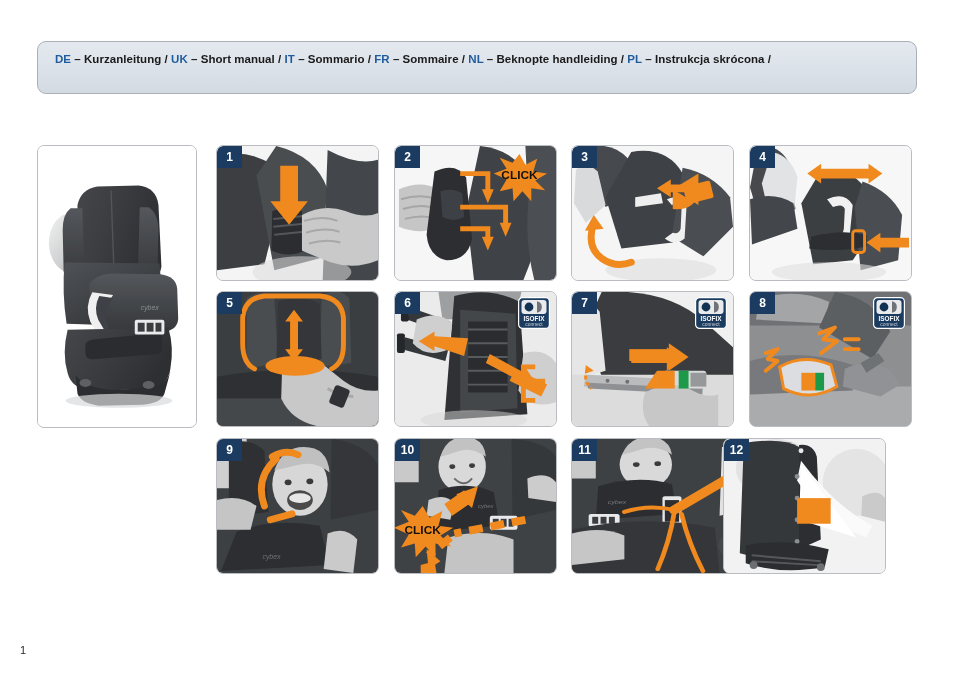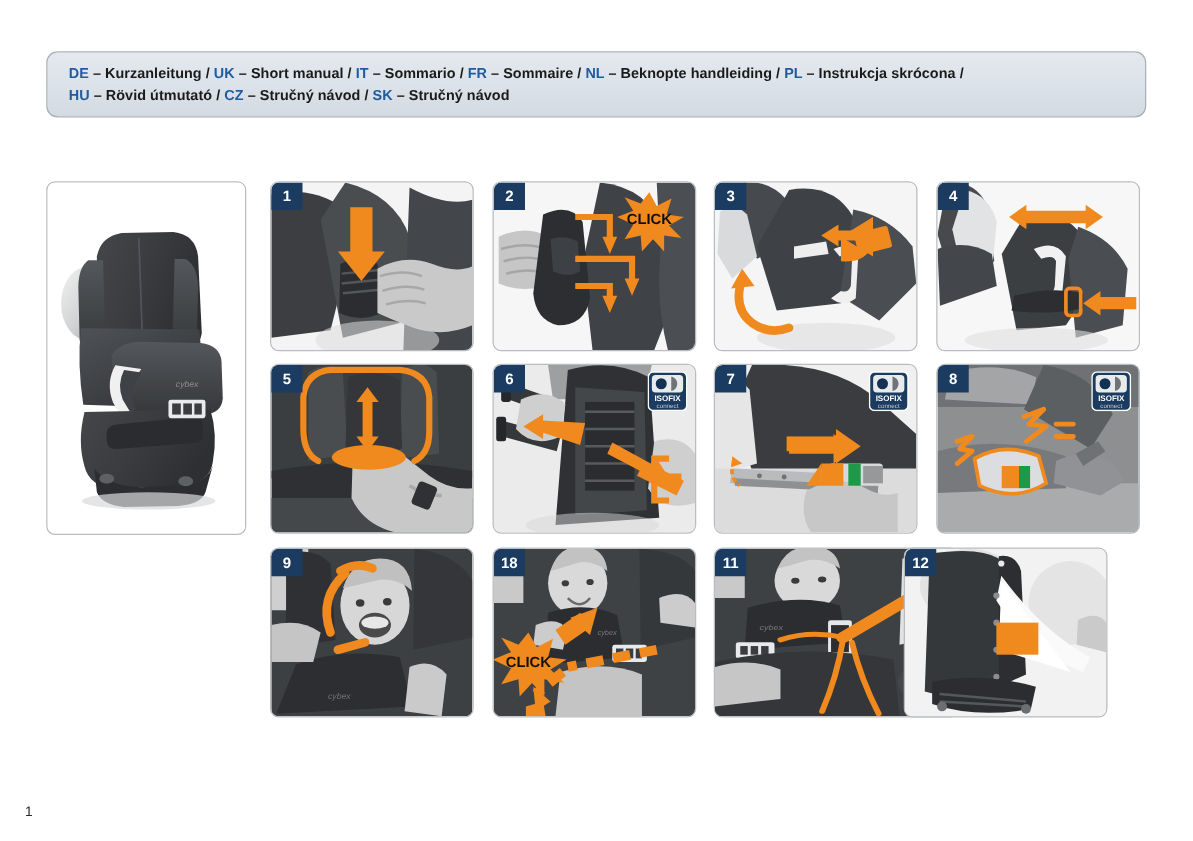--- a/index.html
+++ b/index.html
@@ -78,21 +78,20 @@
     font-size: 11px;
     color: #2b2b2b;
     font-family: "Liberation Sans", sans-serif;
   }
 </style>
 </head>
 <body>
 
 <div class="header-bar">
   <div class="header-line" id="hdr1"><span class="lang-code">DE</span><span> – Kurzanleitung / </span><span class="lang-code">UK</span><span> – Short manual / </span><span class="lang-code">IT</span><span> – Sommario / </span><span class="lang-code">FR</span><span> – Sommaire / </span><span class="lang-code">NL</span><span> – Beknopte handleiding / </span><span class="lang-code">PL</span><span> – Instrukcja skrócona /</span></div>
-  <div class="header-line" id="hdr2"><span class="lang-code">HU</span><span> – Rövid útmutató / </span><span class="lang-code">CZ</span><span> – Stručný návod / </span><span class="lang-code">SK</span><span> – Stručný návod</span></div>
 </div>
 
 <div class="panel panel-photo" style="left:37px; top:145px; width:160px; height:283px;">
   <div class="hero-wrap">
     <svg viewBox="0 0 160 283" preserveAspectRatio="xMidYMid meet">
       <defs>
         <linearGradient id="hdGrad" x1="0" y1="0" x2="1" y2="1">
           <stop offset="0%" stop-color="#f2f2f2"></stop>
             <stop offset="55%" stop-color="#cfd0d1"></stop>
             <stop offset="100%" stop-color="#8e9092"></stop>
@@ -464,21 +463,21 @@
       <path d="M50 66 l20 -14 8 12 -20 14 z" fill="#f08a1e"></path>
       <path d="M32 112 l14 12 -12 8 z" fill="#f08a1e"></path>
       <path d="M26 128 l14 -4 2 12 -16 2 z" fill="#f08a1e"></path>
 
       <g transform="translate(28,92)">
         <path d="M0 -24 L7 -12 L20 -19 L16 -4 L31 -2 L18 6 L29 17 L13 14 L13 28 L3 17 L-7 28 L-8 14 L-22 18 L-14 5 L-29 -2 L-14 -8 L-22 -20 L-8 -14 Z" fill="#f08a1e"></path>
       </g>
       <text x="28" y="96" text-anchor="middle" font-family="Liberation Sans, sans-serif" font-size="12" font-weight="bold" fill="#111111">CLICK</text>
     </svg>
   </div>
-  <div class="num-badge">18</div>
+  <div class="num-badge">10</div>
 </div>
 
 <div class="panel" style="left:571px; top:438px; width:196px; height:136px;">
   <div class="scene">
     <svg viewBox="0 0 163 136" preserveAspectRatio="none">
       <rect width="163" height="136" fill="#d4d4d4"></rect>
       <path d="M0 0 l163 0 0 136 -163 0 z" fill="#3e4144"></path>
       <path d="M126 8 q20 -4 26 12 l2 50 -30 8 z" fill="#e2e2e2"></path>
       <path d="M0 0 l20 0 0 40 -20 0 z" fill="#c9c9c9"></path>
 

